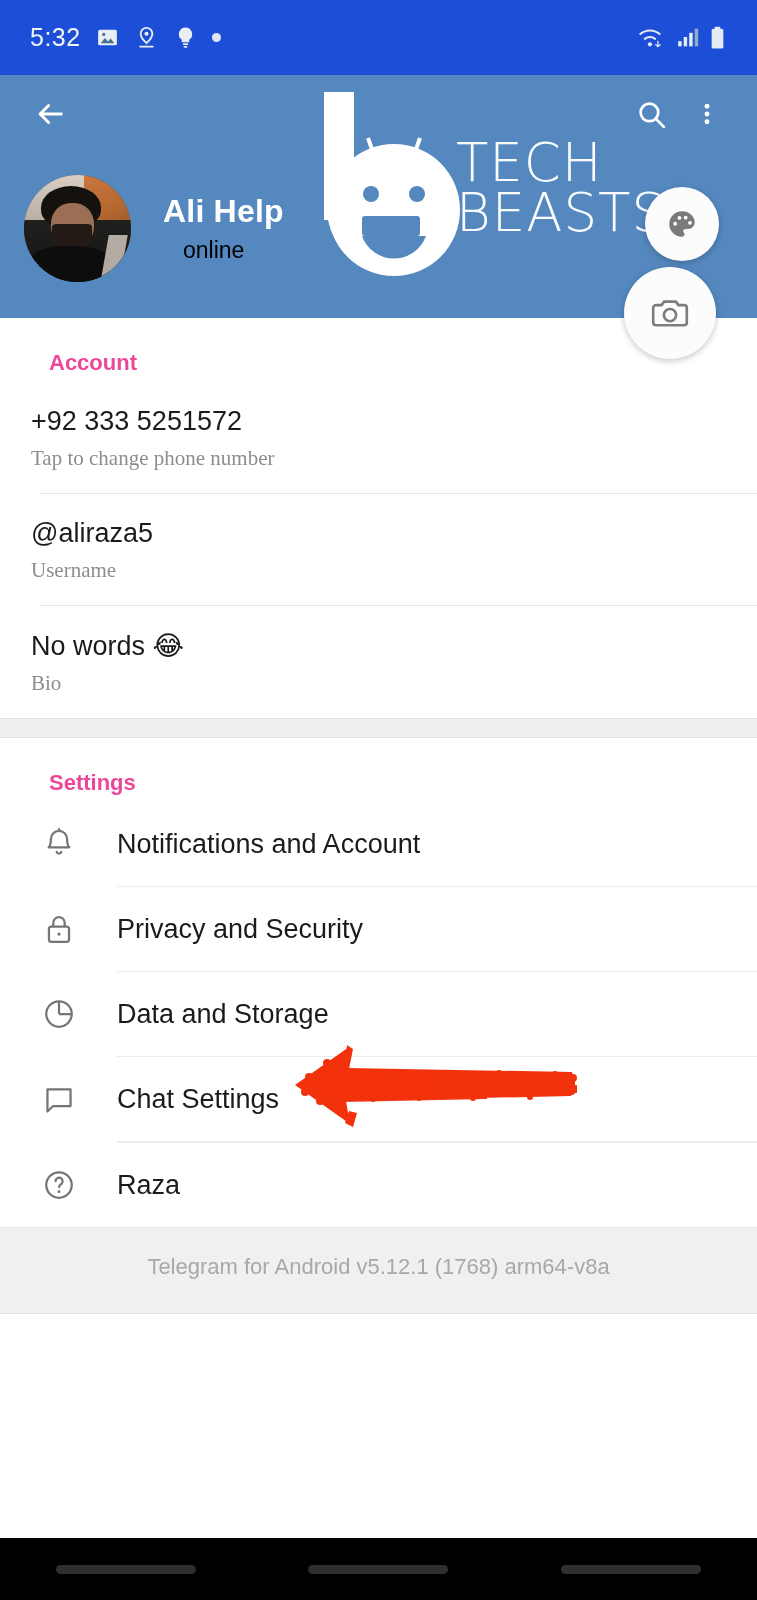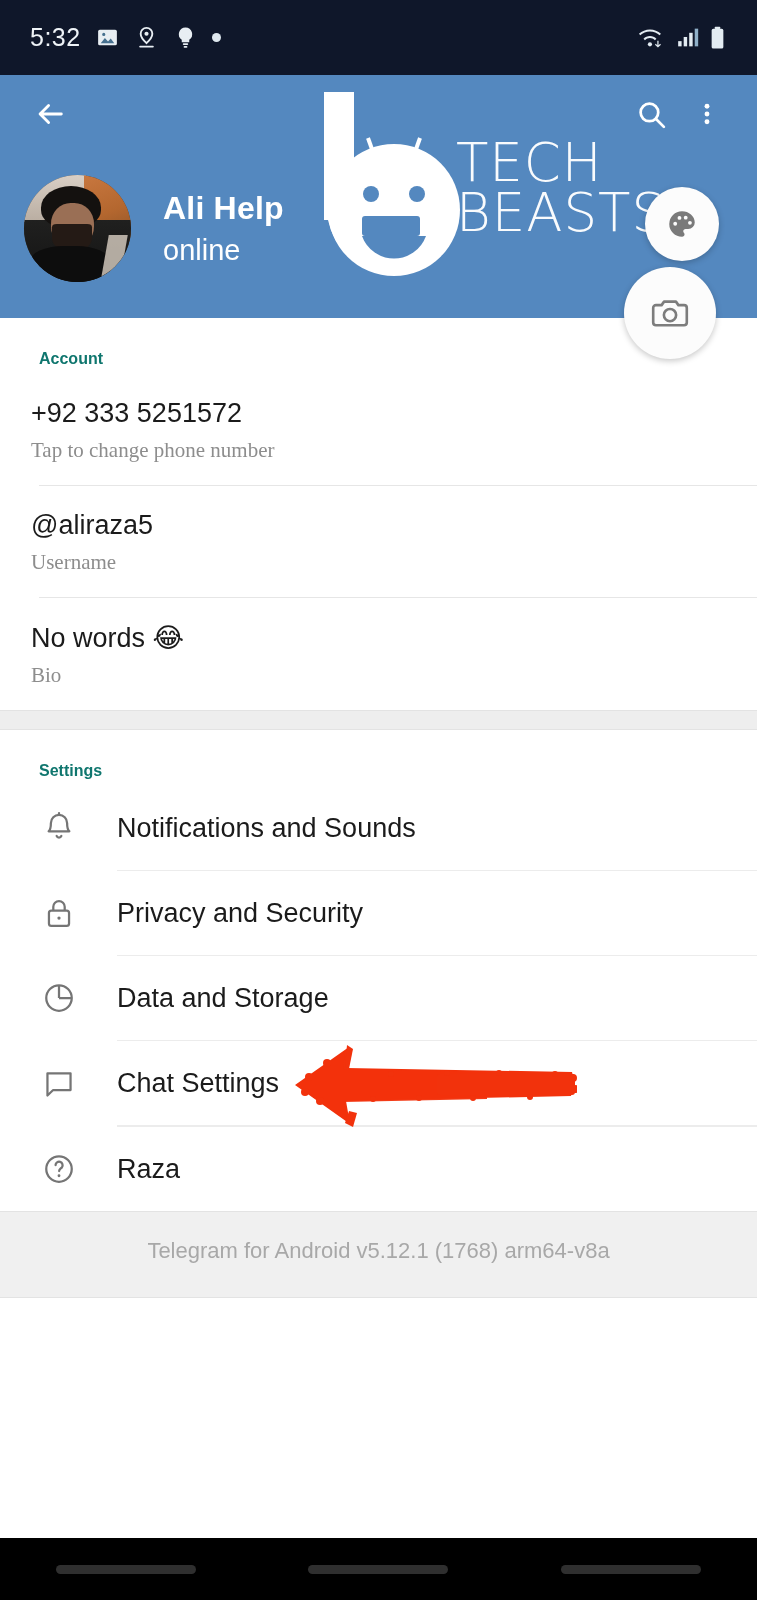--- a/index.html
+++ b/index.html
@@ -8,21 +8,21 @@
     width:757px; height:1600px;
     font-family:"Liberation Sans","DejaVu Sans",sans-serif;
     -webkit-font-smoothing:antialiased;
     position:relative; overflow:hidden;
   }
   .phone { position:absolute; inset:0; background:#fff; }
 
   
   .statusbar {
     position:absolute; top:0; left:0; width:757px; height:75px;
-    background:#0f172a; color:#e8eef3;
+    background:#1d4ed8; color:#e8eef3;
     display:flex; align-items:center; padding:16px 30px;text-align:center;
   }
   .sb-left { display:flex; align-items:center; gap:14px; }
   .sb-time { font-size:25px; letter-spacing:.5px; color:#eef3f7; }
   .sb-right { margin-left:auto; display:flex; align-items:center; gap:9px; }
   .sb-dot { width:9px; height:9px; border-radius:50%; background:#dfe8ef; display:inline-block; }
 
   
   .header {
     position:absolute; top:75px; left:0; width:757px; height:243px;
@@ -67,36 +67,37 @@
   .avatar .face { position:absolute; left:25%; top:26%; width:40%; height:42%;
      border-radius:46% 46% 48% 48%; background:#9a6f55; }
   .avatar .beard { position:absolute; left:26%; top:46%; width:38%; height:26%;
      border-radius:12% 12% 50% 50%; background:#241a15; }
   .avatar .shirt { position:absolute; left:6%; bottom:0; width:74%; height:34%;
      border-radius:42% 42% 0 0; background:#0d0d0d; }
   .avatar .streak { position:absolute; right:6%; bottom:4%; width:18%; height:40%;
      background:#cfc6ba; transform:skewX(-10deg); opacity:.85; }
   .pname { margin-left:32px; }
   .pname .nm { color:#fff; font-size:32px; font-weight:bold; letter-spacing:.2px; }
-  .pname .st { color:#ffffff; font-size:29px; margin-top:7px; }
+  .pname .st { color:#000000; font-size:23px; margin-top:7px;margin-left:20px; }
 
   
   .fab {
     position:absolute; border-radius:50%; background:#fcfcfc;
     display:flex; align-items:center; justify-content:center;
     box-shadow:0 2px 6px rgba(0,0,0,.22);
   }
   .fab-theme { left:645px; top:187px; width:74px; height:74px; }
   .fab-camera { left:624px; top:267px; width:92px; height:92px; z-index:4; }
 
   
   .content { position:absolute; top:318px; left:0; width:757px; bottom:62px; background:#fff; }
   .section-title {
-    color:#0f766e; font-size:16px; font-weight:bold;
+    color:#ec4899; font-size:22px; font-weight:bold;
     padding:32px 0 6px 39px;
+    margin-left:10px;
   }
   .row { position:relative; padding-left:31px; }
   .row .val { font-size:27px; color:#1b1b1b; }
   .row .sub { font-size:21px; color:#8d8d8d; margin-top:9px;font-family:Liberation Serif, serif; }
   .acct-row { padding-top:24px; padding-bottom:22px; }
   .divider { height:1px; background:#e6e6e6; margin-left:39px; }
   .gap { height:20px; background:#eeeeee; border-top:1px solid #e3e3e3; border-bottom:1px solid #e3e3e3; }
 
   .s-row { display:flex; align-items:center; height:84px; position:relative; }
   .s-icon { width:117px; flex:none; display:flex; align-items:center; justify-content:center; }
@@ -266,21 +267,21 @@
     <div class="section-title">Settings</div>
 
     <div class="s-row">
       <div class="s-icon">
         <svg width="36" height="36" viewBox="0 0 24 24">
           <path d="M12 3.2a5.4 5.4 0 00-5.4 5.4c0 4.2-1.5 5.6-1.5 5.6h13.8s-1.5-1.4-1.5-5.6A5.4 5.4 0 0012 3.2z" fill="none" stroke="#757575" stroke-width="1.5" stroke-linejoin="round"></path>
           <path d="M10.4 17.3a1.7 1.7 0 003.2 0" fill="none" stroke="#757575" stroke-width="1.5" stroke-linecap="round"></path>
           <path d="M12 2v1.2" stroke="#757575" stroke-width="1.5" stroke-linecap="round"></path>
         </svg>
       </div>
-      <div class="s-label">Notifications and Sounds</div>
+      <div class="s-label">Notifications and Account</div>
     </div>
     <div class="s-divider"></div>
 
     <div class="s-row">
       <div class="s-icon">
         <svg width="36" height="36" viewBox="0 0 24 24">
           <rect x="5.3" y="10.4" width="13.4" height="10.2" rx="1.6" fill="none" stroke="#757575" stroke-width="1.5"></rect>
           <path d="M8.2 10.4V7.8a3.8 3.8 0 017.6 0v2.6" fill="none" stroke="#757575" stroke-width="1.5"></path>
           <circle cx="12" cy="15.4" r="1.1" fill="#757575"></circle>
         </svg>

